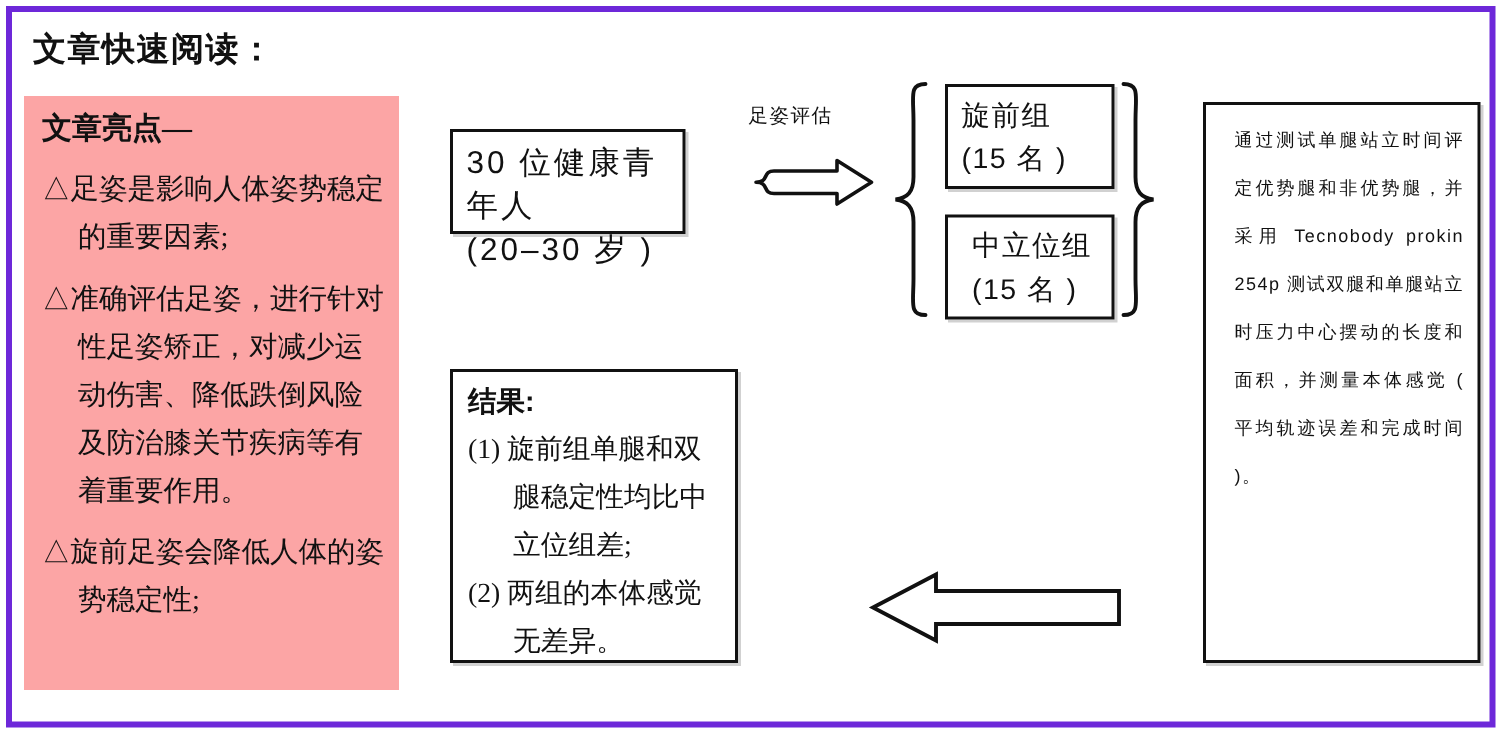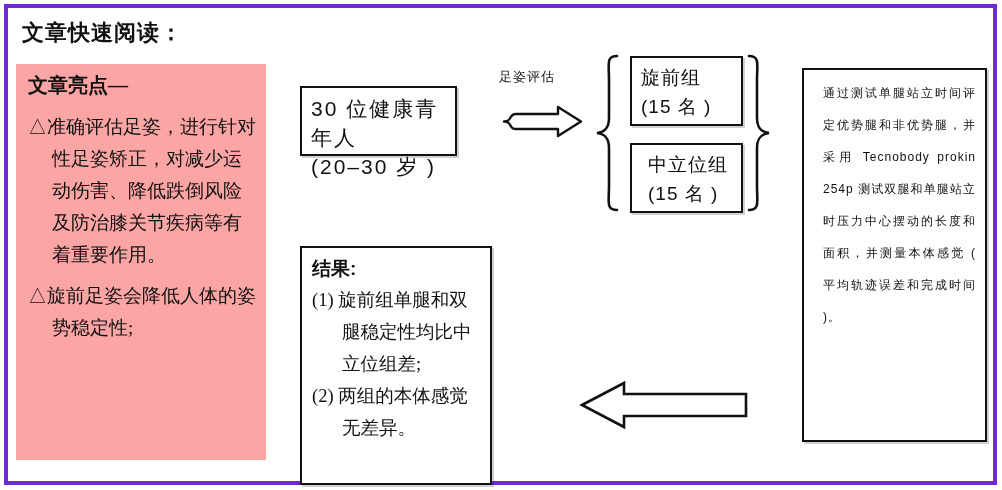--- a/index.html
+++ b/index.html
@@ -56,41 +56,42 @@
   .group-box-2 { top:135px;padding-left:16px; }
   .method-box {
     left:782px; top:60px; width:185px; height:374px;
     padding:7px 9px 0 19px;
     font-size:12px; line-height:32px;
     text-align:justify; text-justify:inter-character;
     letter-spacing:1px;
     margin-left:12px;
   }
   .results-box {
-    left:292px; top:238px; width:192px; height:239px;
+    left:292px; top:238px; width:192px; height:196px;
     padding:6px 8px 0 10px;
   }
   .results-header { font-size:19px; font-weight:bold; line-height:30px; }
   .result-item {
     font-family:"Liberation Serif", serif;
     font-size:18.5px; line-height:32px;
     padding-left:30px; text-indent:-30px;
   }
   .back-arrow { position:absolute; left:569px; top:371px; }
   svg { display:block; }
 </style>
 </head>
 <body>
 
 <div class="frame">
 
   <div class="title">文章快速阅读：</div>
 
   <div class="highlights">
     <div class="hl-header">文章亮点—</div>
+    <div class="hl-item">△足姿是影响人体姿势稳定的重要因素;</div>
     <div class="hl-item">△准确评估足姿，进行针对性足姿矫正，对减少运动伤害、降低跌倒风险及防治膝关节疾病等有着重要作用。</div>
     <div class="hl-item">△旋前足姿会降低人体的姿势稳定性;</div>
   </div>
 
   <div class="box subjects-box">
     <div>30 位健康青年人</div>
     <div>(20–30 岁 )</div>
   </div>
 
   <div class="arrow-label">足姿评估</div>

